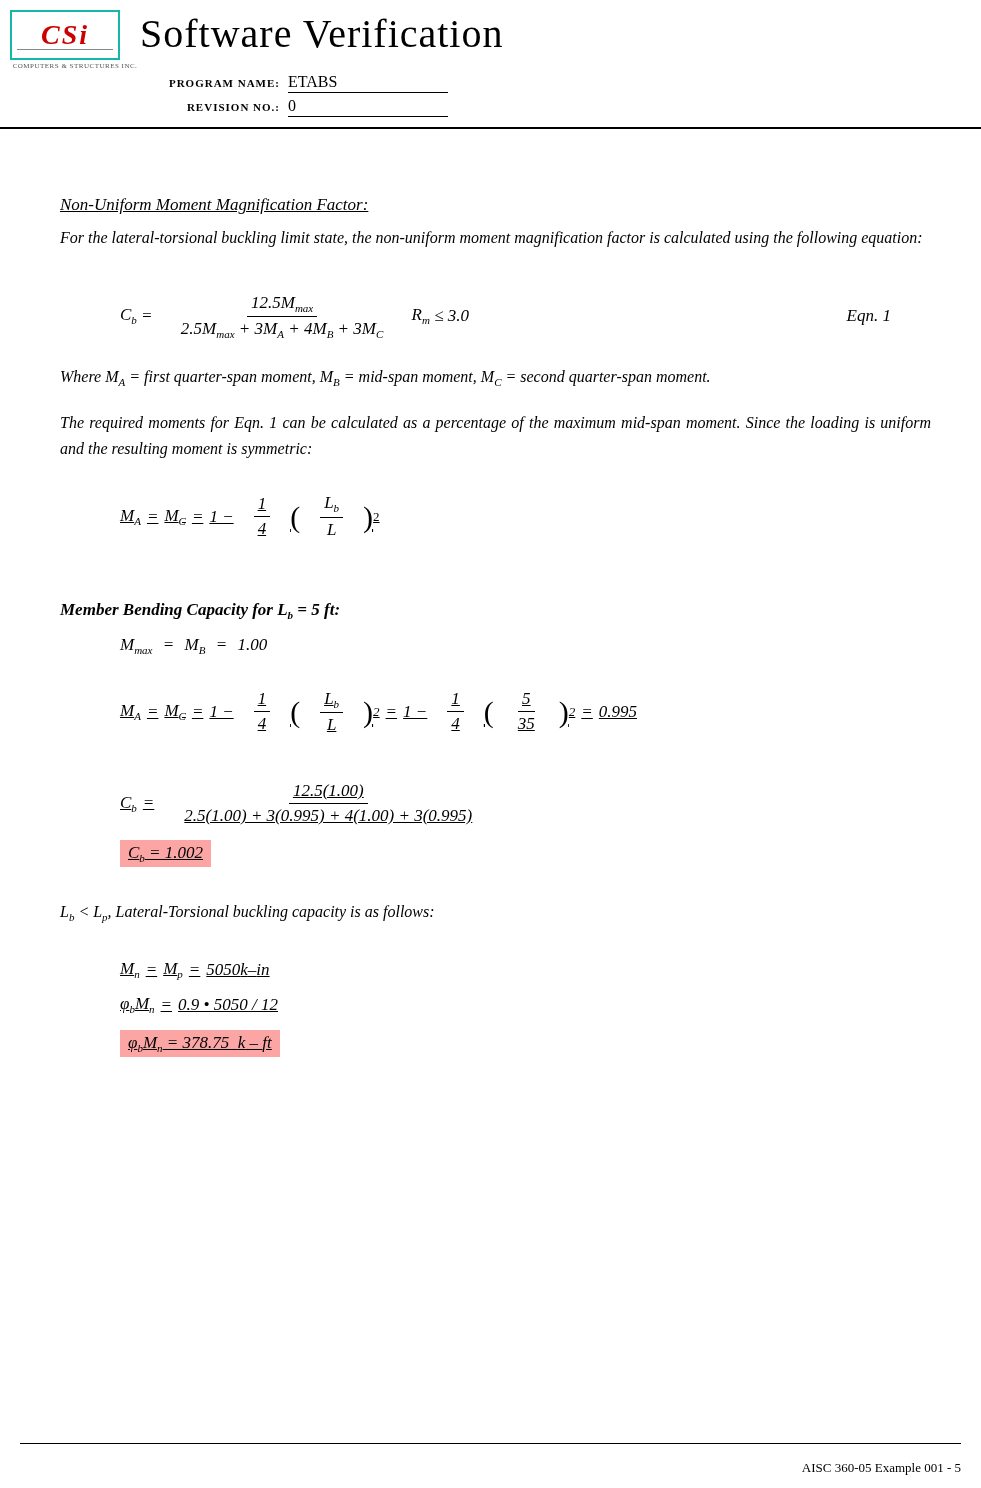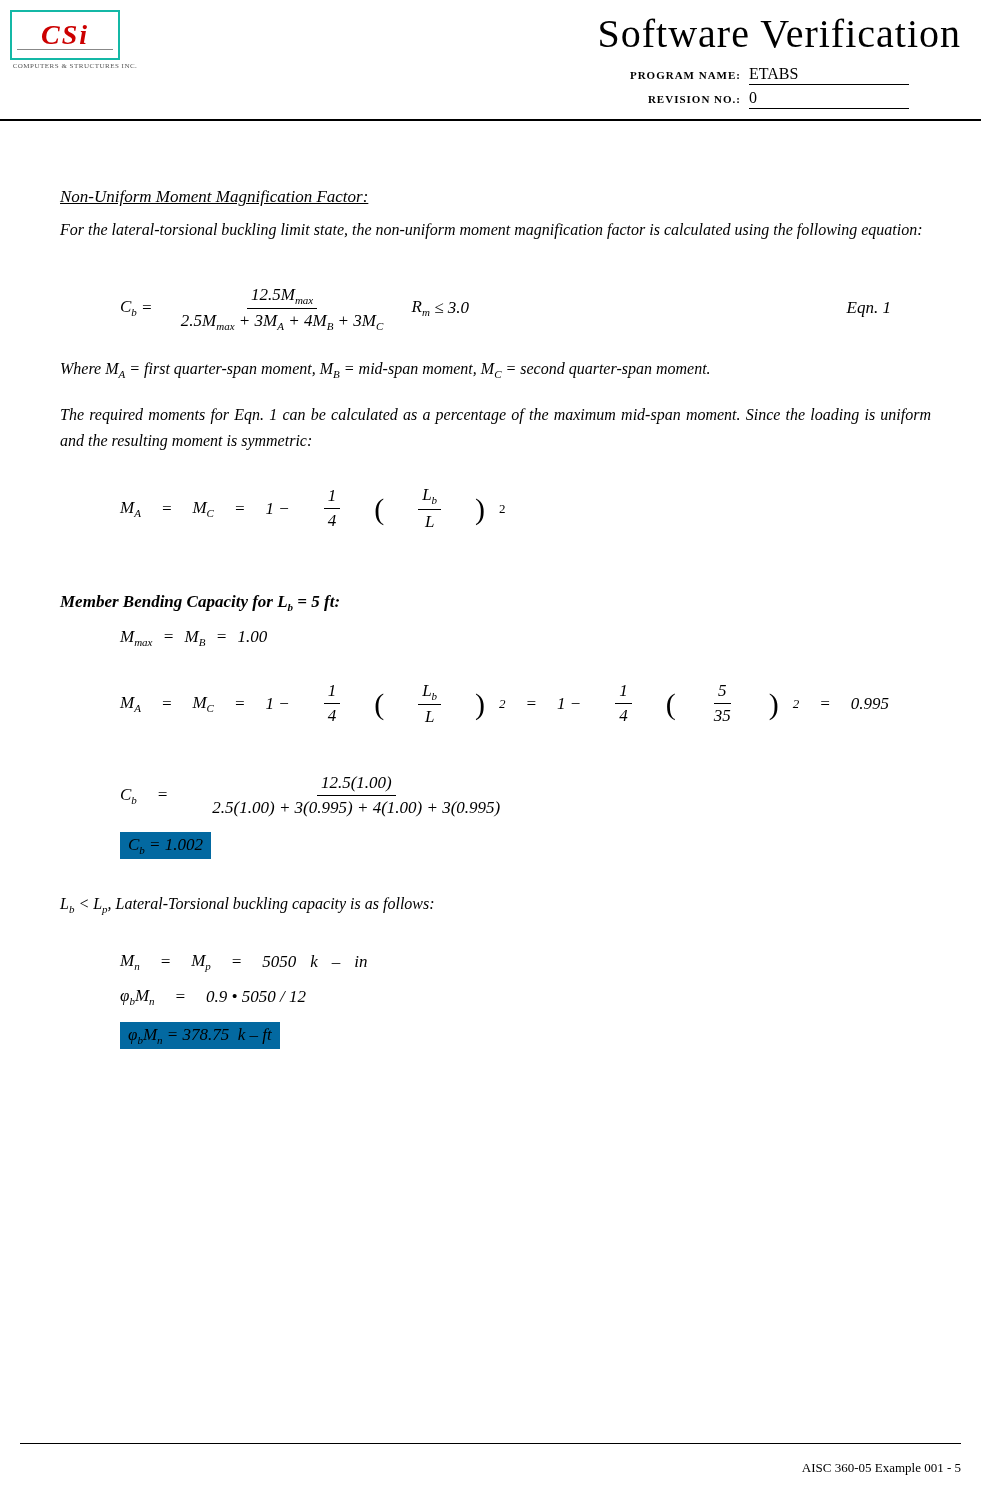--- a/index.html
+++ b/index.html
@@ -51,21 +51,21 @@
       font-size: 7px;
       color: #555;
       text-align: center;
       margin-top: 2px;
       letter-spacing: 0.5px;
     }
     .header-right {
       flex: 1;
       display: flex;
       flex-direction: column;
-      align-items: flex-end;
+      gap: 8px;
     }
     .main-title {
       font-size: 40px;
       font-weight: normal;
       letter-spacing: 1px;
       color: #000;
       margin-bottom: 8px;
     }
     .program-info {
       display: flex;
@@ -143,21 +143,21 @@
       border-bottom: 1.5px solid #000;
       padding: 0 4px 2px 4px;
       text-align: center;
     }
     .fraction .den {
       padding: 2px 4px 0 4px;
       text-align: center;
     }
 
     .highlighted {
-      background: #0369a1;
+      background: #fca5a5;
       display: inline-block;
       padding: 3px 8px;
       font-style: italic;
     }
 
     .sub-section-title {
       font-size: 17px;
       font-weight: bold;
       font-style: italic;
       margin: 28px 0 14px 0;
@@ -184,21 +184,22 @@
     sup { font-size: 11px; vertical-align: super; }
     sub { font-size: 11px; vertical-align: sub; }
 
     .math-row {
       margin: 14px 0 14px 60px;
       font-size: 17px;
       font-style: italic;
       display: flex;
       align-items: center;
       flex-wrap: wrap;
-      gap: 14px;
+      gap: 0;
+      text-decoration: underline;
     }
 
     .big-paren {
       font-size: 30px;
       line-height: 1;
       font-style: normal;
     }
 
     .equals { margin: 0 6px; }
   </style>

